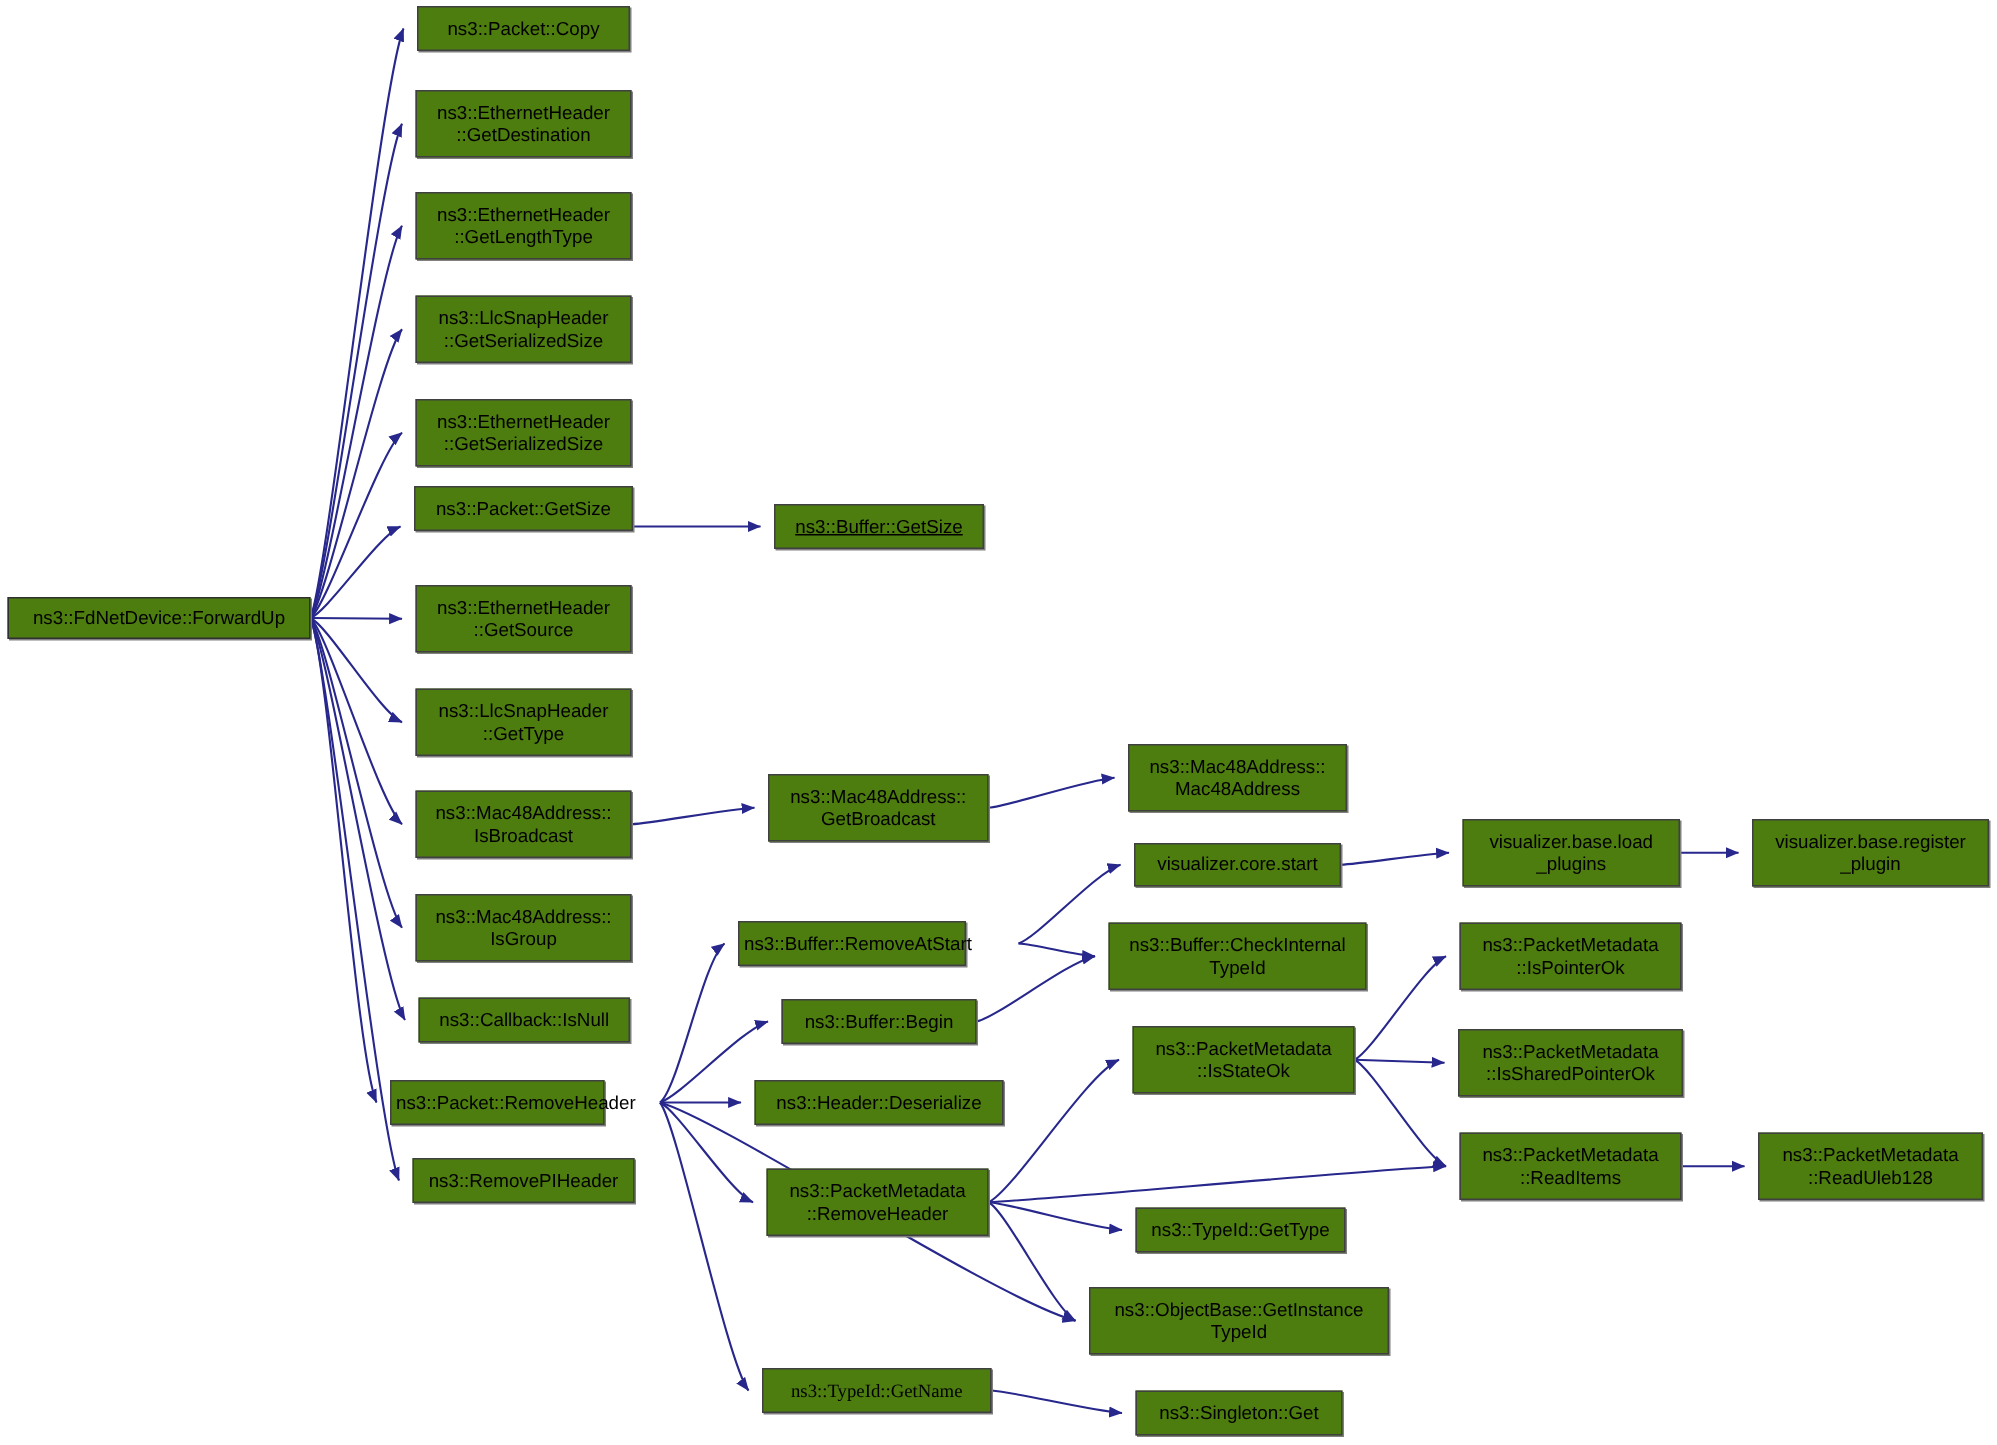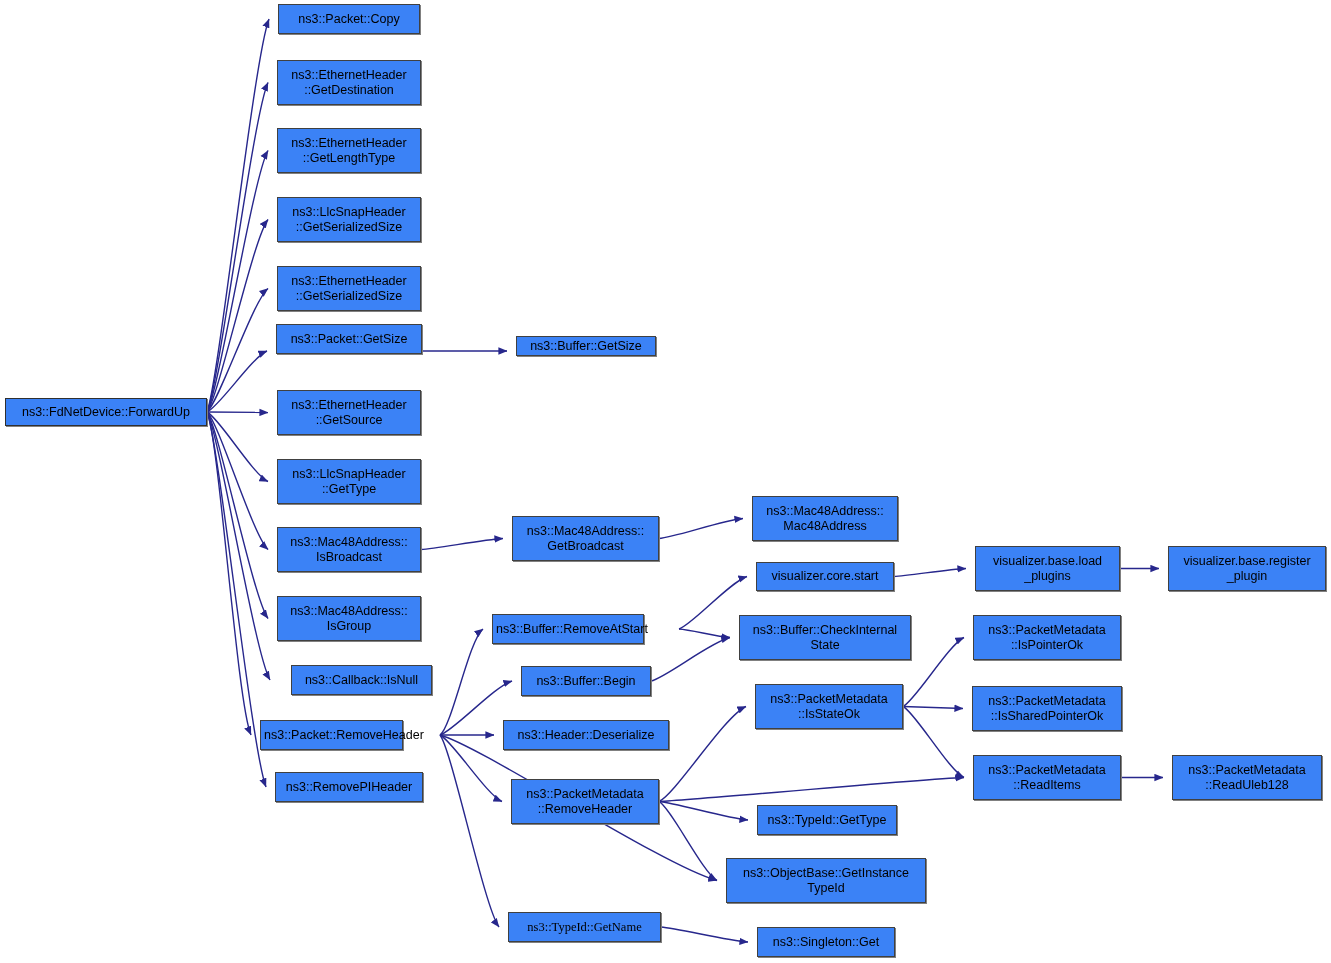--- a/index.html
+++ b/index.html
@@ -20,35 +20,35 @@
     left: 0;
     top: 0;
     width: 1331px;
     height: 963px;
     pointer-events: none;
   }
   .node {
     position: absolute;
     box-sizing: border-box;
     border: 1px solid #404040;
-    background: #3b82f6;
+    background: #4d7c0f;
     color: #000000;
     display: flex;
     align-items: center;
     justify-content: center;
     text-align: center;
     font-size: 12.5px;
     line-height: 14.5px;
     letter-spacing: 0px;
     white-space: pre-line;
     padding: 0 3px;
     box-shadow: 1px 1px 0 0 #808080;
   }
   .node.root {
-    background: #3b82f6;
+    background: #4d7c0f;
     border: 1px solid #303030;
   }
   .node-label {
     display: block;
     width: 100%;
   }
 </style>
 </head>
 <body>
 
@@ -111,37 +111,37 @@
 ::GetSerializedSize</span></div>
       <div class="node" style="left: 276px; top: 324px; width: 146px; height: 30px;"><span class="node-label">ns3::Packet::GetSize</span></div>
       <div class="node" style="left: 277px; top: 390px; width: 144px; height: 45px;"><span class="node-label">ns3::EthernetHeader
 ::GetSource</span></div>
       <div class="node" style="left: 277px; top: 459px; width: 144px; height: 45px;"><span class="node-label">ns3::LlcSnapHeader
 ::GetType</span></div>
       <div class="node" style="left: 277px; top: 527px; width: 144px; height: 45px;"><span class="node-label">ns3::Mac48Address::
 IsBroadcast</span></div>
       <div class="node" style="left: 277px; top: 596px; width: 144px; height: 45px;"><span class="node-label">ns3::Mac48Address::
 IsGroup</span></div>
-      <div class="node" style="left: 279px; top: 665px; width: 141px; height: 30px; margin-left: 12px;"><span class="node-label">ns3::Callback::IsNull</span></div>
+      <div class="node" style="left: 279px; top: 665px; width: 141px; height: 30px;"><span class="node-label">ns3::Callback::IsNull</span></div>
       <div class="node" style="left: 260px; top: 720px; width: 143px; height: 30px;"><span class="node-label">ns3::Packet::RemoveHeader</span></div>
       <div class="node" style="left: 275px; top: 772px; width: 148px; height: 30px;"><span class="node-label">ns3::RemovePIHeader</span></div>
-      <div class="node" style="left: 516px; top: 336px; width: 140px; height: 20px;"><span class="node-label">ns3::Buffer::GetSize</span></div>
+      <div class="node" style="left: 516px; top: 336px; width: 140px; height: 30px; text-decoration: underline;"><span class="node-label">ns3::Buffer::GetSize</span></div>
       <div class="node" style="left: 512px; top: 516px; width: 147px; height: 45px;"><span class="node-label">ns3::Mac48Address::
 GetBroadcast</span></div>
       <div class="node" style="left: 492px; top: 614px; width: 152px; height: 30px;"><span class="node-label">ns3::Buffer::RemoveAtStart</span></div>
       <div class="node" style="left: 521px; top: 666px; width: 130px; height: 30px;"><span class="node-label">ns3::Buffer::Begin</span></div>
       <div class="node" style="left: 503px; top: 720px; width: 166px; height: 30px;"><span class="node-label">ns3::Header::Deserialize</span></div>
       <div class="node" style="left: 511px; top: 779px; width: 148px; height: 45px;"><span class="node-label">ns3::PacketMetadata
 ::RemoveHeader</span></div>
       <div class="node" style="left: 508px; top: 912px; width: 153px; height: 30px; font-family: Liberation Serif, serif;"><span class="node-label">ns3::TypeId::GetName</span></div>
       <div class="node" style="left: 752px; top: 496px; width: 146px; height: 45px;"><span class="node-label">ns3::Mac48Address::
 Mac48Address</span></div>
       <div class="node" style="left: 756px; top: 562px; width: 138px; height: 29px;"><span class="node-label">visualizer.core.start</span></div>
       <div class="node" style="left: 739px; top: 615px; width: 172px; height: 45px;"><span class="node-label">ns3::Buffer::CheckInternal
-State</span></div>
+TypeId</span></div>
       <div class="node" style="left: 755px; top: 684px; width: 148px; height: 45px;"><span class="node-label">ns3::PacketMetadata
 ::IsStateOk</span></div>
       <div class="node" style="left: 757px; top: 805px; width: 140px; height: 30px;"><span class="node-label">ns3::TypeId::GetType</span></div>
       <div class="node" style="left: 726px; top: 858px; width: 200px; height: 45px;"><span class="node-label">ns3::ObjectBase::GetInstance
 TypeId</span></div>
       <div class="node" style="left: 757px; top: 927px; width: 138px; height: 30px;"><span class="node-label">ns3::Singleton::Get</span></div>
       <div class="node" style="left: 975px; top: 546px; width: 145px; height: 45px;"><span class="node-label">visualizer.base.load
 _plugins</span></div>
       <div class="node" style="left: 973px; top: 615px; width: 148px; height: 45px;"><span class="node-label">ns3::PacketMetadata
 ::IsPointerOk</span></div>

